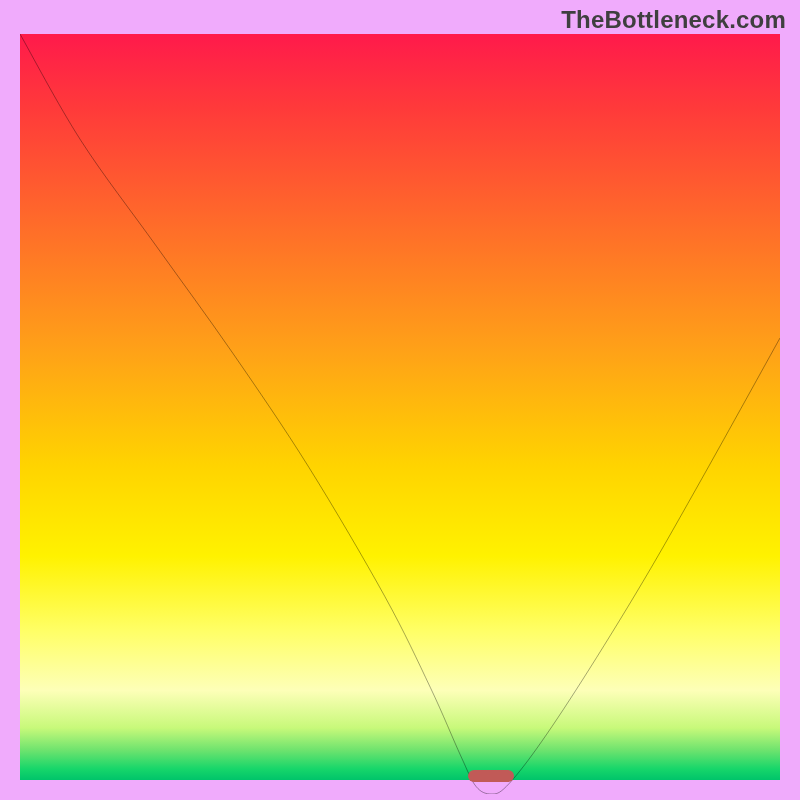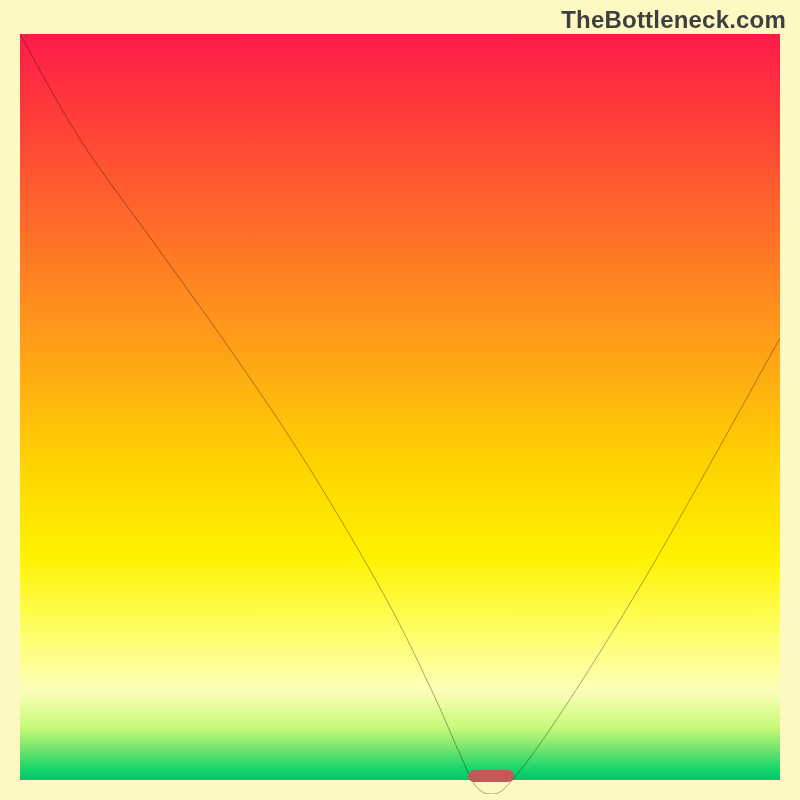--- a/index.html
+++ b/index.html
@@ -8,21 +8,21 @@
     width: 800px;
     height: 800px;
     background: #000;
     font-family: Arial, Helvetica, sans-serif;
     overflow: hidden;
   }
   .frame {
     position: relative;
     width: 800px;
     height: 800px;
-    background: #fef9c3;
+    background: #f0abfc;
   }
   .watermark {
     position: absolute;
     top: 6px;
     right: 14px;
     color: #3f3f3f;
     font-size: 24px;
     font-weight: 600;
     letter-spacing: 0.2px;
     user-select: none;

